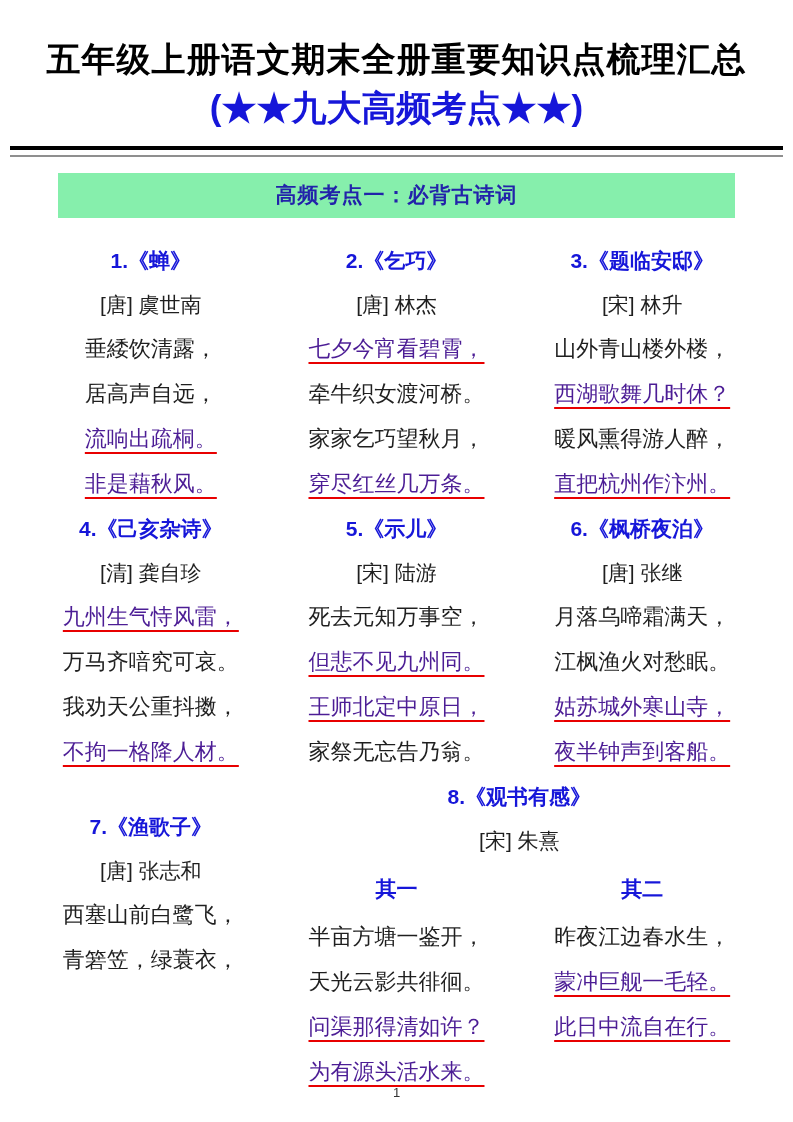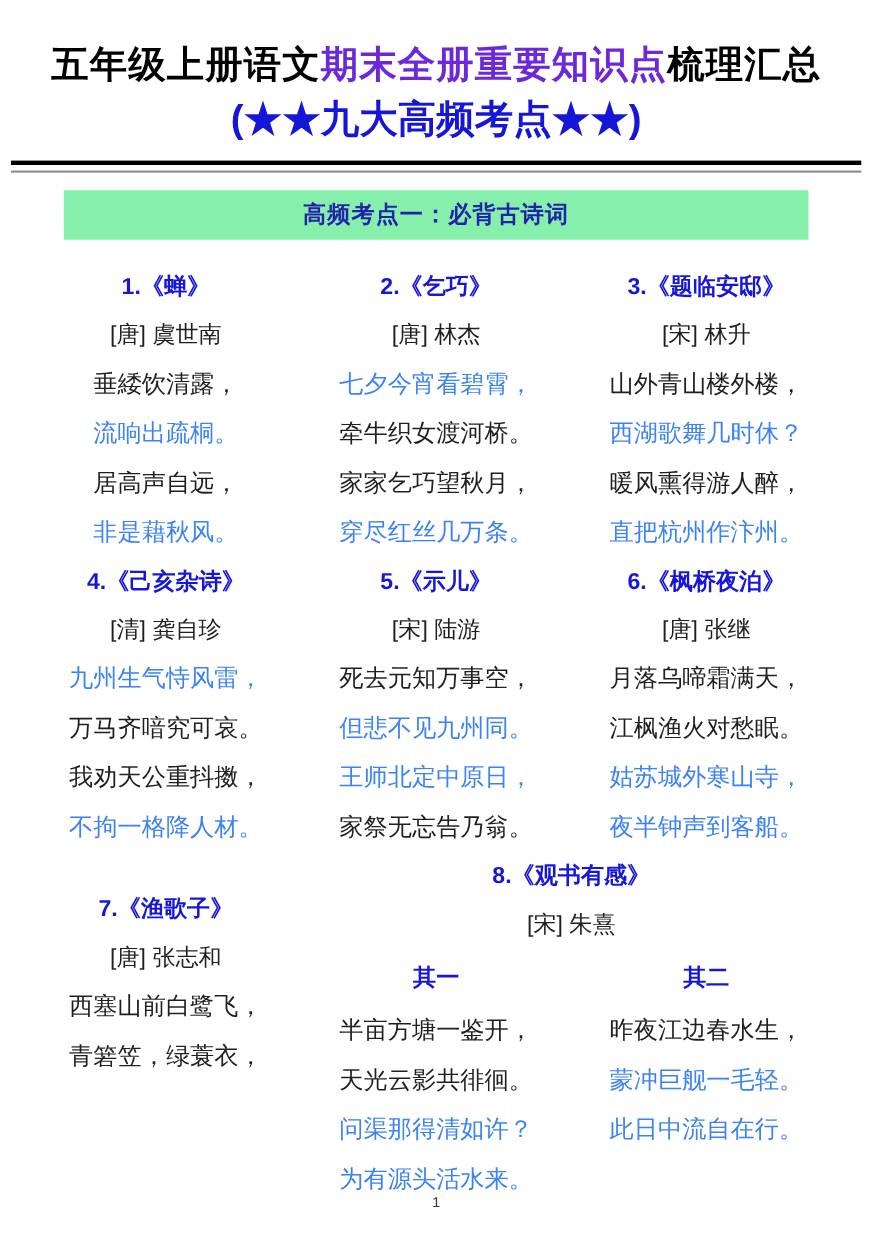--- a/index.html
+++ b/index.html
@@ -15,21 +15,21 @@
   .main-title {
     text-align:center;
     font-family:"Liberation Serif", serif;
     font-weight:900;
     font-size:34px;
     line-height:1.2;
     color:#000000;
     letter-spacing:1px;
     margin:0 0 4px;
   }
-  .main-title .seg-red { color:#6d28d9; }
+  .main-title .seg-red { color:#000000; }
 
   .subtitle {
     text-align:center;
     font-weight:bold;
     font-size:35px;
     color:#1616d9;
     margin:0 0 14px;
   }
 
   .double-rule {
@@ -76,21 +76,22 @@
     margin:0 0 23px;
   }
   .poem-line {
     color:#1f1f1f;
     font-size:22px;
     line-height:1;
     margin:0 0 23px;
     white-space:nowrap;
   }
   .poem-line.red {
-    color:#3b82f6;
+    color:#4c1d95;
+    text-decoration:underline;
     text-decoration-color:#e80000;
     text-decoration-thickness:2px;
     text-underline-offset:6px;
   }
 
   .parts-grid {
     display:grid;
     grid-template-columns:1fr 1fr;
   }
   .part-label {
@@ -120,22 +121,22 @@
 
   <div class="double-rule"></div>
 
   <div class="banner">高频考点一：必背古诗词</div>
 
   <div class="poem-grid" id="grid-row1">
       <div class="poem-card">
         <div class="poem-title">1.《蝉》</div>
         <div class="poem-author">[唐] 虞世南</div>
         <div class="poem-line">垂緌饮清露，</div>
+        <div class="poem-line">居高声自远，</div>
         <div class="poem-line red">流响出疏桐。</div>
-        <div class="poem-line">居高声自远，</div>
         <div class="poem-line red">非是藉秋风。</div>
       </div>
       <div class="poem-card">
         <div class="poem-title">2.《乞巧》</div>
         <div class="poem-author">[唐] 林杰</div>
         <div class="poem-line red">七夕今宵看碧霄，</div>
         <div class="poem-line">牵牛织女渡河桥。</div>
         <div class="poem-line">家家乞巧望秋月，</div>
         <div class="poem-line red">穿尽红丝几万条。</div>
       </div>

